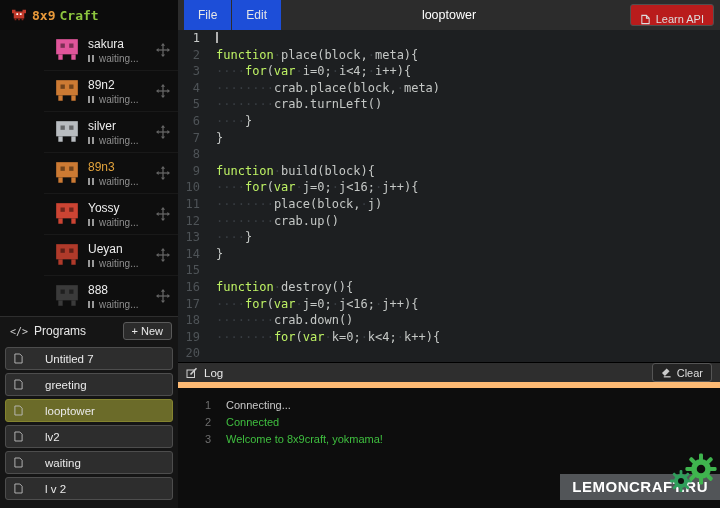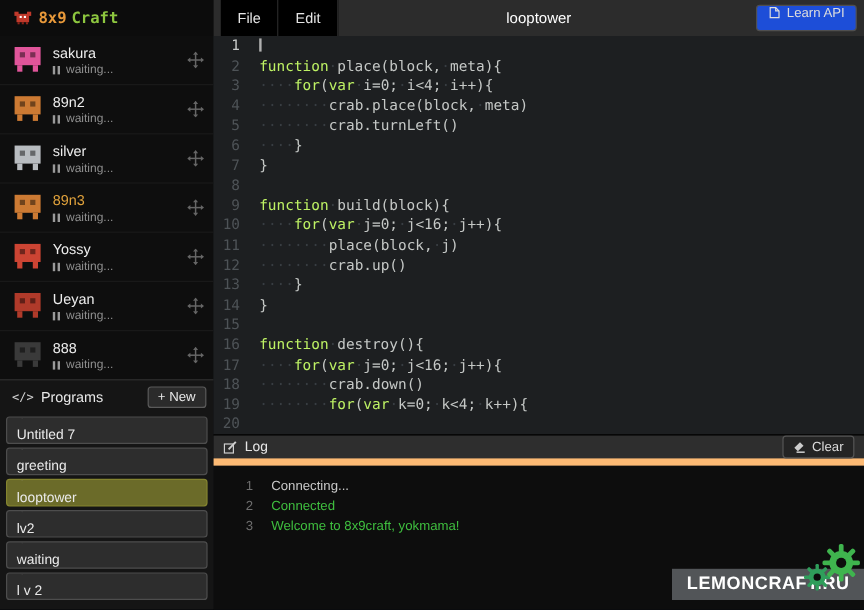--- a/index.html
+++ b/index.html
@@ -11,56 +11,56 @@
 
   
   .topbar { position:absolute; left:0; top:0; right:0; height:30px; background:#2c2c2c; z-index:5; }
   .logo {
     position:absolute; left:0; top:0; width:178px; height:30px; background:#0c0c0c;
     display:flex; align-items:center; gap:4px; padding-left:10px;
     font-family:"DejaVu Sans Mono", monospace; font-weight:bold; font-size:13px;
   }
   .menus { position:absolute; left:184px; top:0; height:30px; display:flex; }
   .menu-btn {
-    height:30px; padding:0 14px; background:#000000; border:none; border-right:1px solid #2c2c2c;
+    height:30px; padding:0 14px; background:#1d4ed8; border:none; border-right:1px solid #2c2c2c;
     color:#e6e6e6; font-size:12px; font-family:"Liberation Sans", sans-serif; cursor:pointer;
   }
   .tb-title {
     position:absolute; left:178px; right:0; top:0; height:30px; line-height:30px;
     text-align:center; color:#ffffff; font-size:12.5px; pointer-events:none;
   }
   .learn-api {
-    position:absolute; right:6px; top:4px; height:22px; display:flex; align-items:flex-start; gap:5px;
-    background:#1d4ed8; border:1px solid #4f4f4f; border-radius:3px; color:#dddddd;
+    position:absolute; right:6px; top:4px; height:22px; display:flex; align-items:flex-end; gap:5px;
+    background:#b91c1c; border:1px solid #4f4f4f; border-radius:3px; color:#dddddd;
     font-size:11px; padding:0 9px; z-index:6; font-family:"Liberation Sans", sans-serif; cursor:pointer;
   }
 
   
-  .sidebar { position:absolute; left:0; top:30px; width:178px; bottom:0; background:#0e0e0e; }
+  .sidebar { position:absolute; left:0; top:30px; width:178px; bottom:0; background:#0e0e0e;padding-left:44px; }
   .players { height:286px; overflow:hidden; }
   .player { height:41px; display:flex; align-items:center; gap:8px; padding:0 8px 0 10px; border-bottom:1px solid #191919; cursor:pointer; }
   .pinfo { flex:1; min-width:0; }
   .pname { font-size:12px; color:#ededed; line-height:14px; }
   .player.sel .pname { color:#e2a33c; }
   .pstatus { font-size:10px; color:#8f8f8f; display:flex; align-items:center; margin-top:2px; }
   .pause { display:inline-flex; gap:2px; margin-right:5px; }
   .pause i { display:block; width:2px; height:7px; background:#9a9a9a; }
   .move { flex:none; opacity:.8; cursor:pointer; }
 
   
   .programs { position:absolute; left:0; top:286px; right:0; bottom:0; background:#151515; border-top:1px solid #2e2e2e; }
   .prog-header { height:28px; display:flex; align-items:center; gap:6px; padding:0 6px 0 10px; }
   .prog-hicon { color:#cfcfcf; font-size:10px; font-family:"DejaVu Sans Mono", monospace; }
   .prog-htitle { color:#e8e8e8; font-size:12px; flex:1; }
   .new-btn { background:#2b2b2b; border:1px solid #5a5a5a; border-radius:3px; color:#e8e8e8; font-size:11px; padding:2px 8px; cursor:pointer; font-family:"Liberation Sans", sans-serif; }
   .prog-list { display:flex; flex-direction:column; gap:3px; padding:2px 5px; }
   .prog-item {
-    display:flex; gap:8px; height:23px; background:#2d2d2d;
+    display:flex; align-items:center; gap:22px; height:23px; background:#2d2d2d;
     border:1px solid #4d4d4d; border-radius:3px; color:#eaeaea; font-size:11.5px;
-    padding:0 8px; text-align:left; cursor:pointer; font-family:"Liberation Sans", sans-serif;flex-direction:column;
+    padding:0 8px; text-align:left; cursor:pointer; font-family:"Liberation Sans", sans-serif;
   }
   .prog-item.sel { background:#6b6b29; border-color:#84842f; }
 
   
   .editor {
     position:absolute; left:178px; top:30px; right:0; height:332px; background:#1d1f21;
     font-family:"DejaVu Sans Mono", monospace; font-size:12px; overflow:hidden; cursor:text;
   }
   .eline { display:flex; height:16.6px; line-height:16.6px; white-space:pre; }
   .gut { flex:none; width:30px; text-align:right; color:#4e5357; padding-right:8px; }

